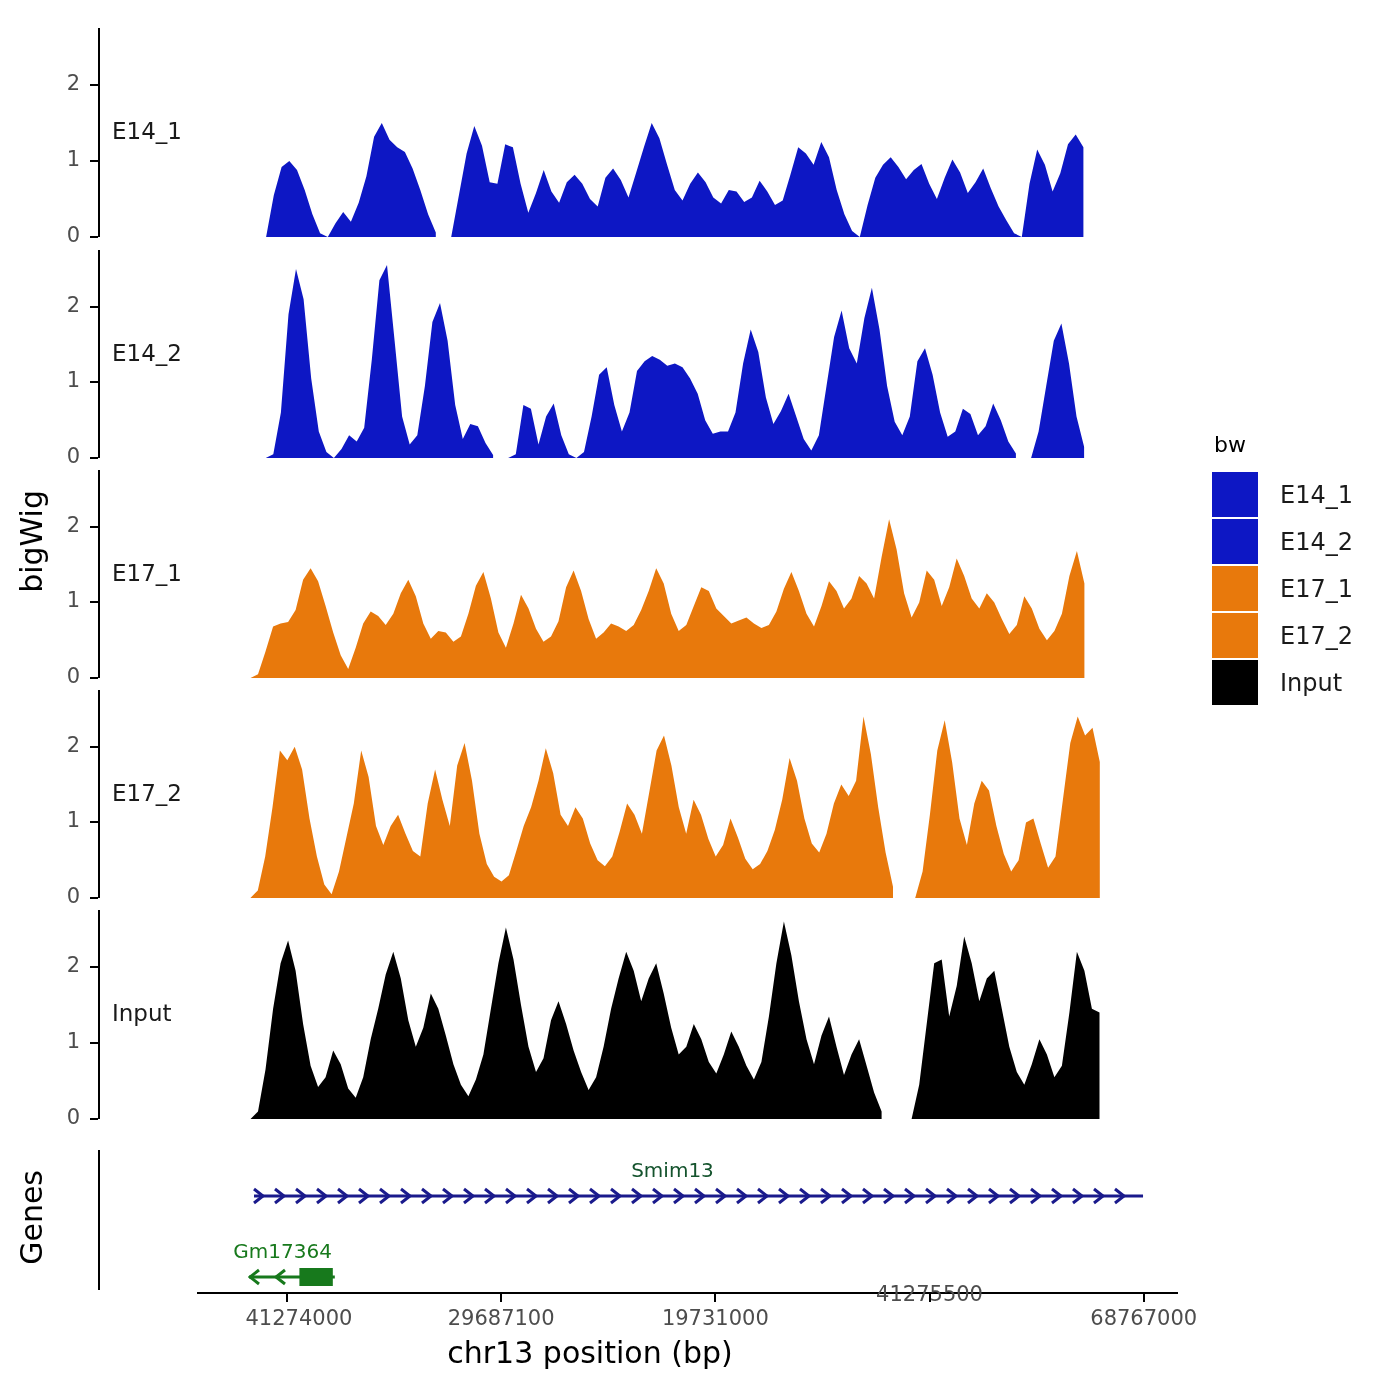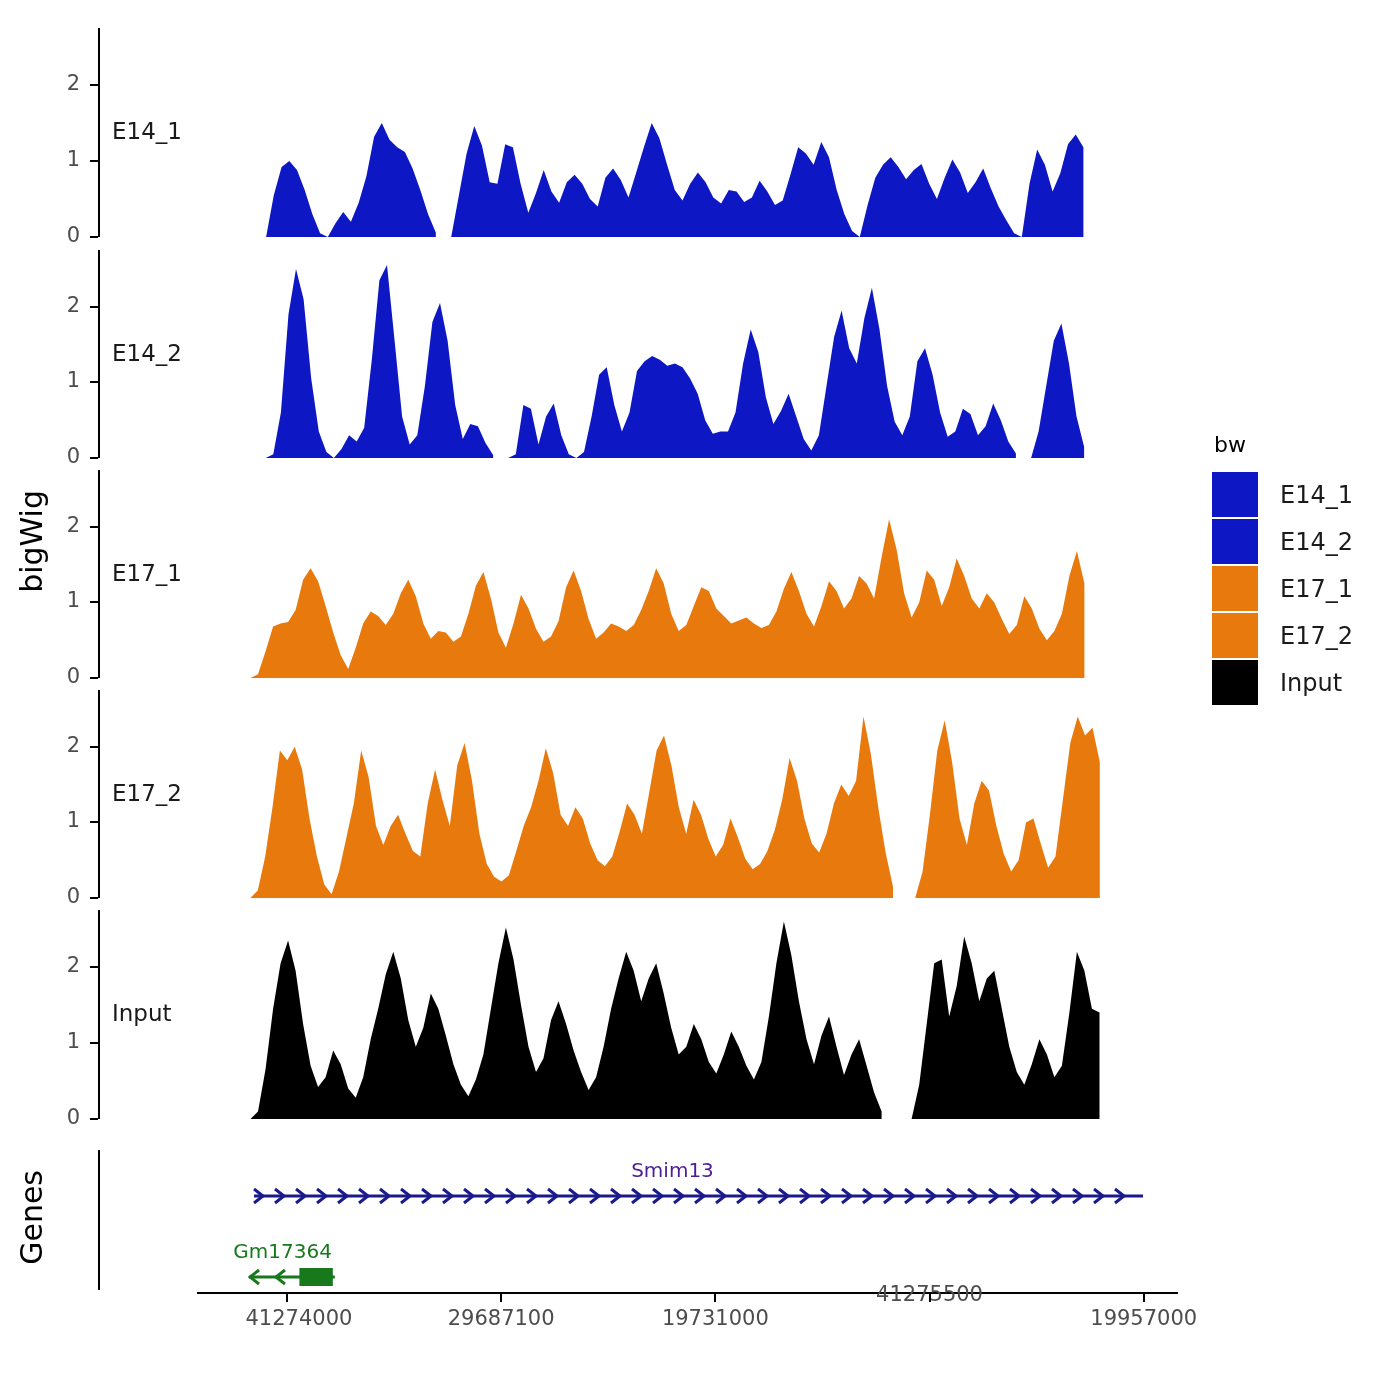--- a/index.html
+++ b/index.html
@@ -40,20 +40,21 @@
   .gene-name{position:absolute;font-size:20px;white-space:nowrap;
              transform:translateX(-50%);}
 </style>
 </head>
 <body>
 
 <div id="root">
 
   <div class="axis-title" id="ylab-bigwig">bigWig</div>
   <div class="axis-title" id="ylab-genes">Genes</div>
+  <div class="axis-title" id="xlab">chr13 position (bp)</div>
 
   <div id="panels">
       <div class="spine" style="left: 98px; top: 28px; height: 209px;"></div>
       <div class="tickmark" style="left: 90px; top: 236px;"></div>
       <div class="tick-label" style="left: 36px; top: 223px; width: 44px;">0</div>
       <div class="tickmark" style="left: 90px; top: 160px;"></div>
       <div class="tick-label" style="left: 36px; top: 147px; width: 44px;">1</div>
       <div class="tickmark" style="left: 90px; top: 84px;"></div>
       <div class="tick-label" style="left: 36px; top: 71px; width: 44px;">2</div>
       <div class="panel-label" style="left: 112px; top: 118.12px;">E14_1</div>
@@ -155,42 +156,42 @@
           <path d="M 694 6 L 703 13 L 694 20" fill="none" stroke="#1a1a8c" stroke-width="3"></path>
           <path d="M 715 6 L 724 13 L 715 20" fill="none" stroke="#1a1a8c" stroke-width="3"></path>
           <path d="M 736 6 L 745 13 L 736 20" fill="none" stroke="#1a1a8c" stroke-width="3"></path>
           <path d="M 757 6 L 766 13 L 757 20" fill="none" stroke="#1a1a8c" stroke-width="3"></path>
           <path d="M 778 6 L 787 13 L 778 20" fill="none" stroke="#1a1a8c" stroke-width="3"></path>
           <path d="M 799 6 L 808 13 L 799 20" fill="none" stroke="#1a1a8c" stroke-width="3"></path>
           <path d="M 820 6 L 829 13 L 820 20" fill="none" stroke="#1a1a8c" stroke-width="3"></path>
           <path d="M 841 6 L 850 13 L 841 20" fill="none" stroke="#1a1a8c" stroke-width="3"></path>
           <path d="M 862 6 L 871 13 L 862 20" fill="none" stroke="#1a1a8c" stroke-width="3"></path>
         </svg></div>
-      <div class="gene-name" style="color: #4c1d95; left: 672.507px; top: 1158px;">Smim13</div>
+      <div class="gene-name" style="color: #14532d; left: 672.507px; top: 1158px;">Smim13</div>
       <div style="position: absolute; left: 248.406px; top: 1264px; width: 87.8188px; height: 26px;"><svg width="87.81877729257644" height="26" viewBox="0 0 87.81877729257644 26">
           <line x1="1" y1="13" x2="86.81877729257644" y2="13" stroke="#17791c" stroke-width="3"></line>
           <path d="M 11 6 L 2 13 L 11 20" fill="none" stroke="#17791c" stroke-width="3"></path>
           <path d="M 37 6 L 28 13 L 37 20" fill="none" stroke="#17791c" stroke-width="3"></path>
           <path d="M 63 6 L 54 13 L 63 20" fill="none" stroke="#17791c" stroke-width="3"></path>
           <rect x="51.4061135371179" y="4" width="33.413973799126666" height="18" fill="#17791c"></rect>
         </svg></div>
       <div class="gene-name" style="color: rgb(23, 121, 28); left: 282.677px; top: 1239px;">Gm17364</div>
     </div>
   <div id="xaxis">
       <div class="xspine" style="left: 197px; top: 1292px; width: 981px;"></div>
       <div class="xtickmark" style="left: 285.961px; top: 1294px;"></div>
       <div class="xtick-label" style="left: 286.961px; top: 1306px; margin-left: 12px;">41274000</div>
       <div class="xtickmark" style="left: 500.153px; top: 1294px;"></div>
       <div class="xtick-label" style="left: 501.153px; top: 1306px;">29687100</div>
       <div class="xtickmark" style="left: 714.345px; top: 1294px;"></div>
       <div class="xtick-label" style="left: 715.345px; top: 1306px;">19731000</div>
       <div class="xtickmark" style="left: 928.537px; top: 1294px;"></div>
       <div class="xtick-label" style="left: 929.537px; top: 1270px; margin-top: 12px;">41275500</div>
       <div class="xtickmark" style="left: 1142.73px; top: 1294px;"></div>
-      <div class="xtick-label" style="left: 1143.73px; top: 1306px;">19957000</div>
+      <div class="xtick-label" style="left: 1143.73px; top: 1306px;">68767000</div>
     </div>
 
   <div id="legend">
     <div id="legend-title">bw</div>
     <div id="legend-rows">
         <div class="legend-row">
           <div class="legend-swatch" style="background: rgb(13, 23, 196);"></div>
           <div class="legend-text">E14_1</div>
         </div>
         <div class="legend-row">

